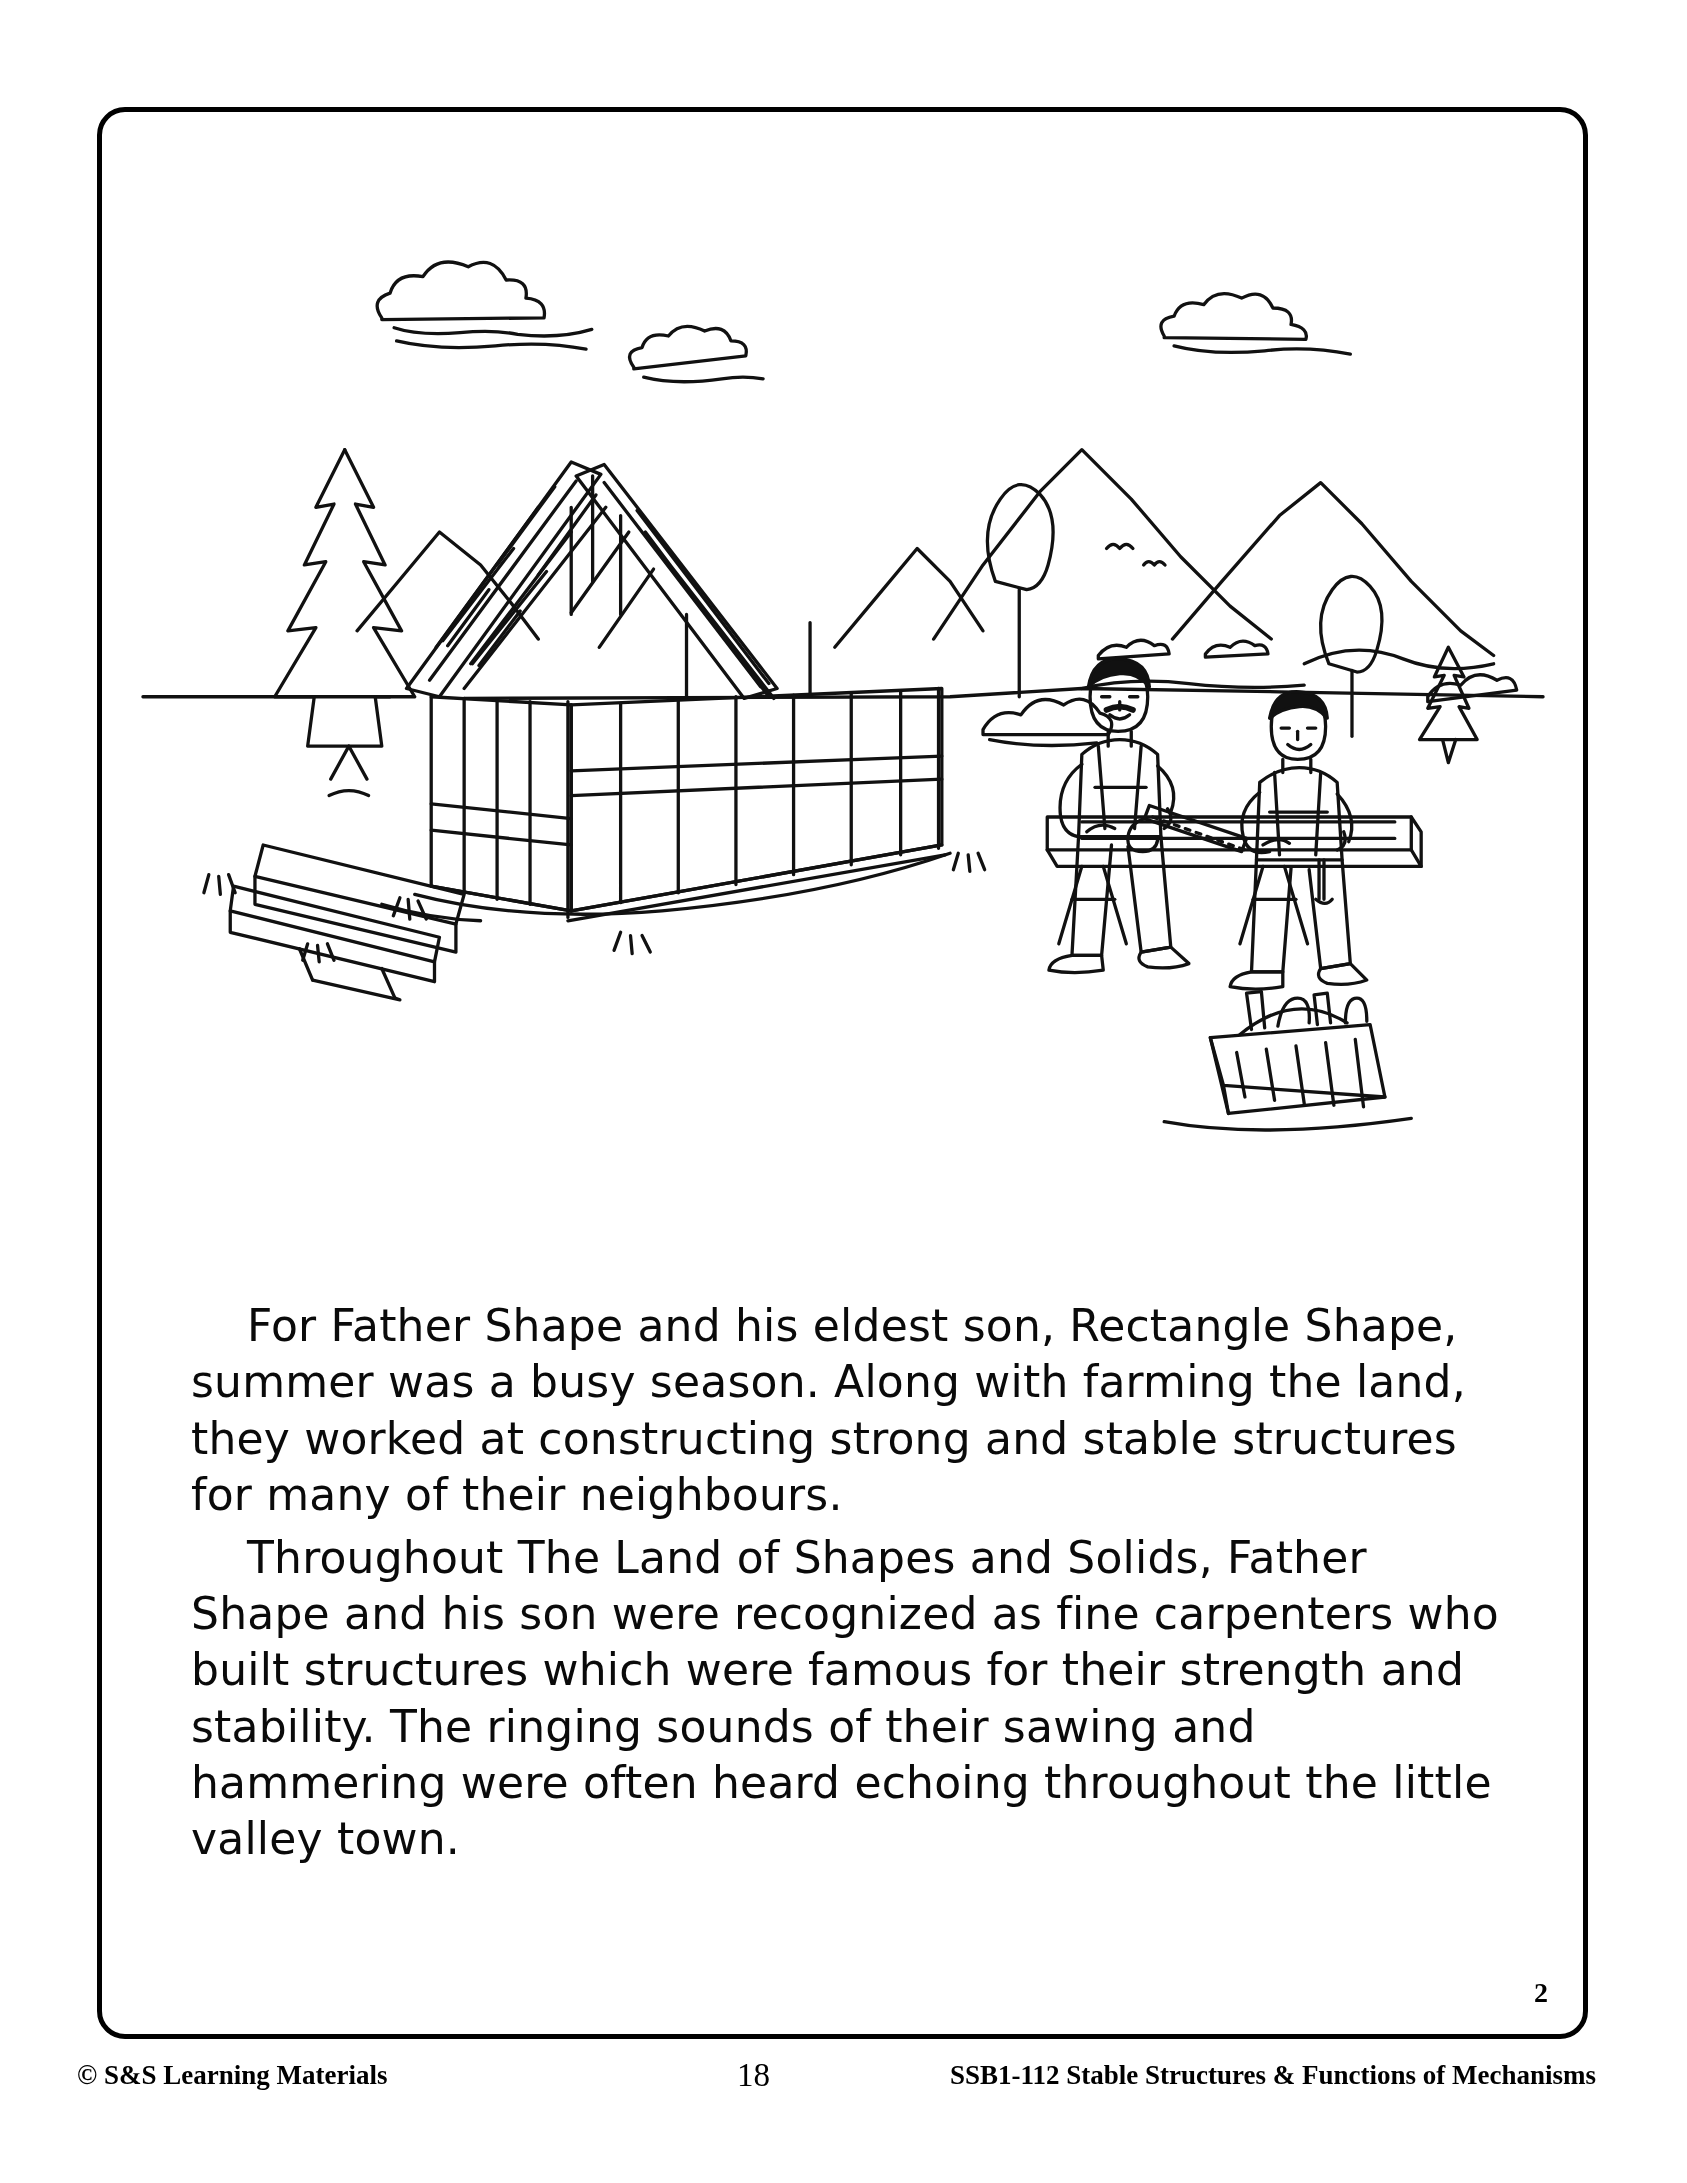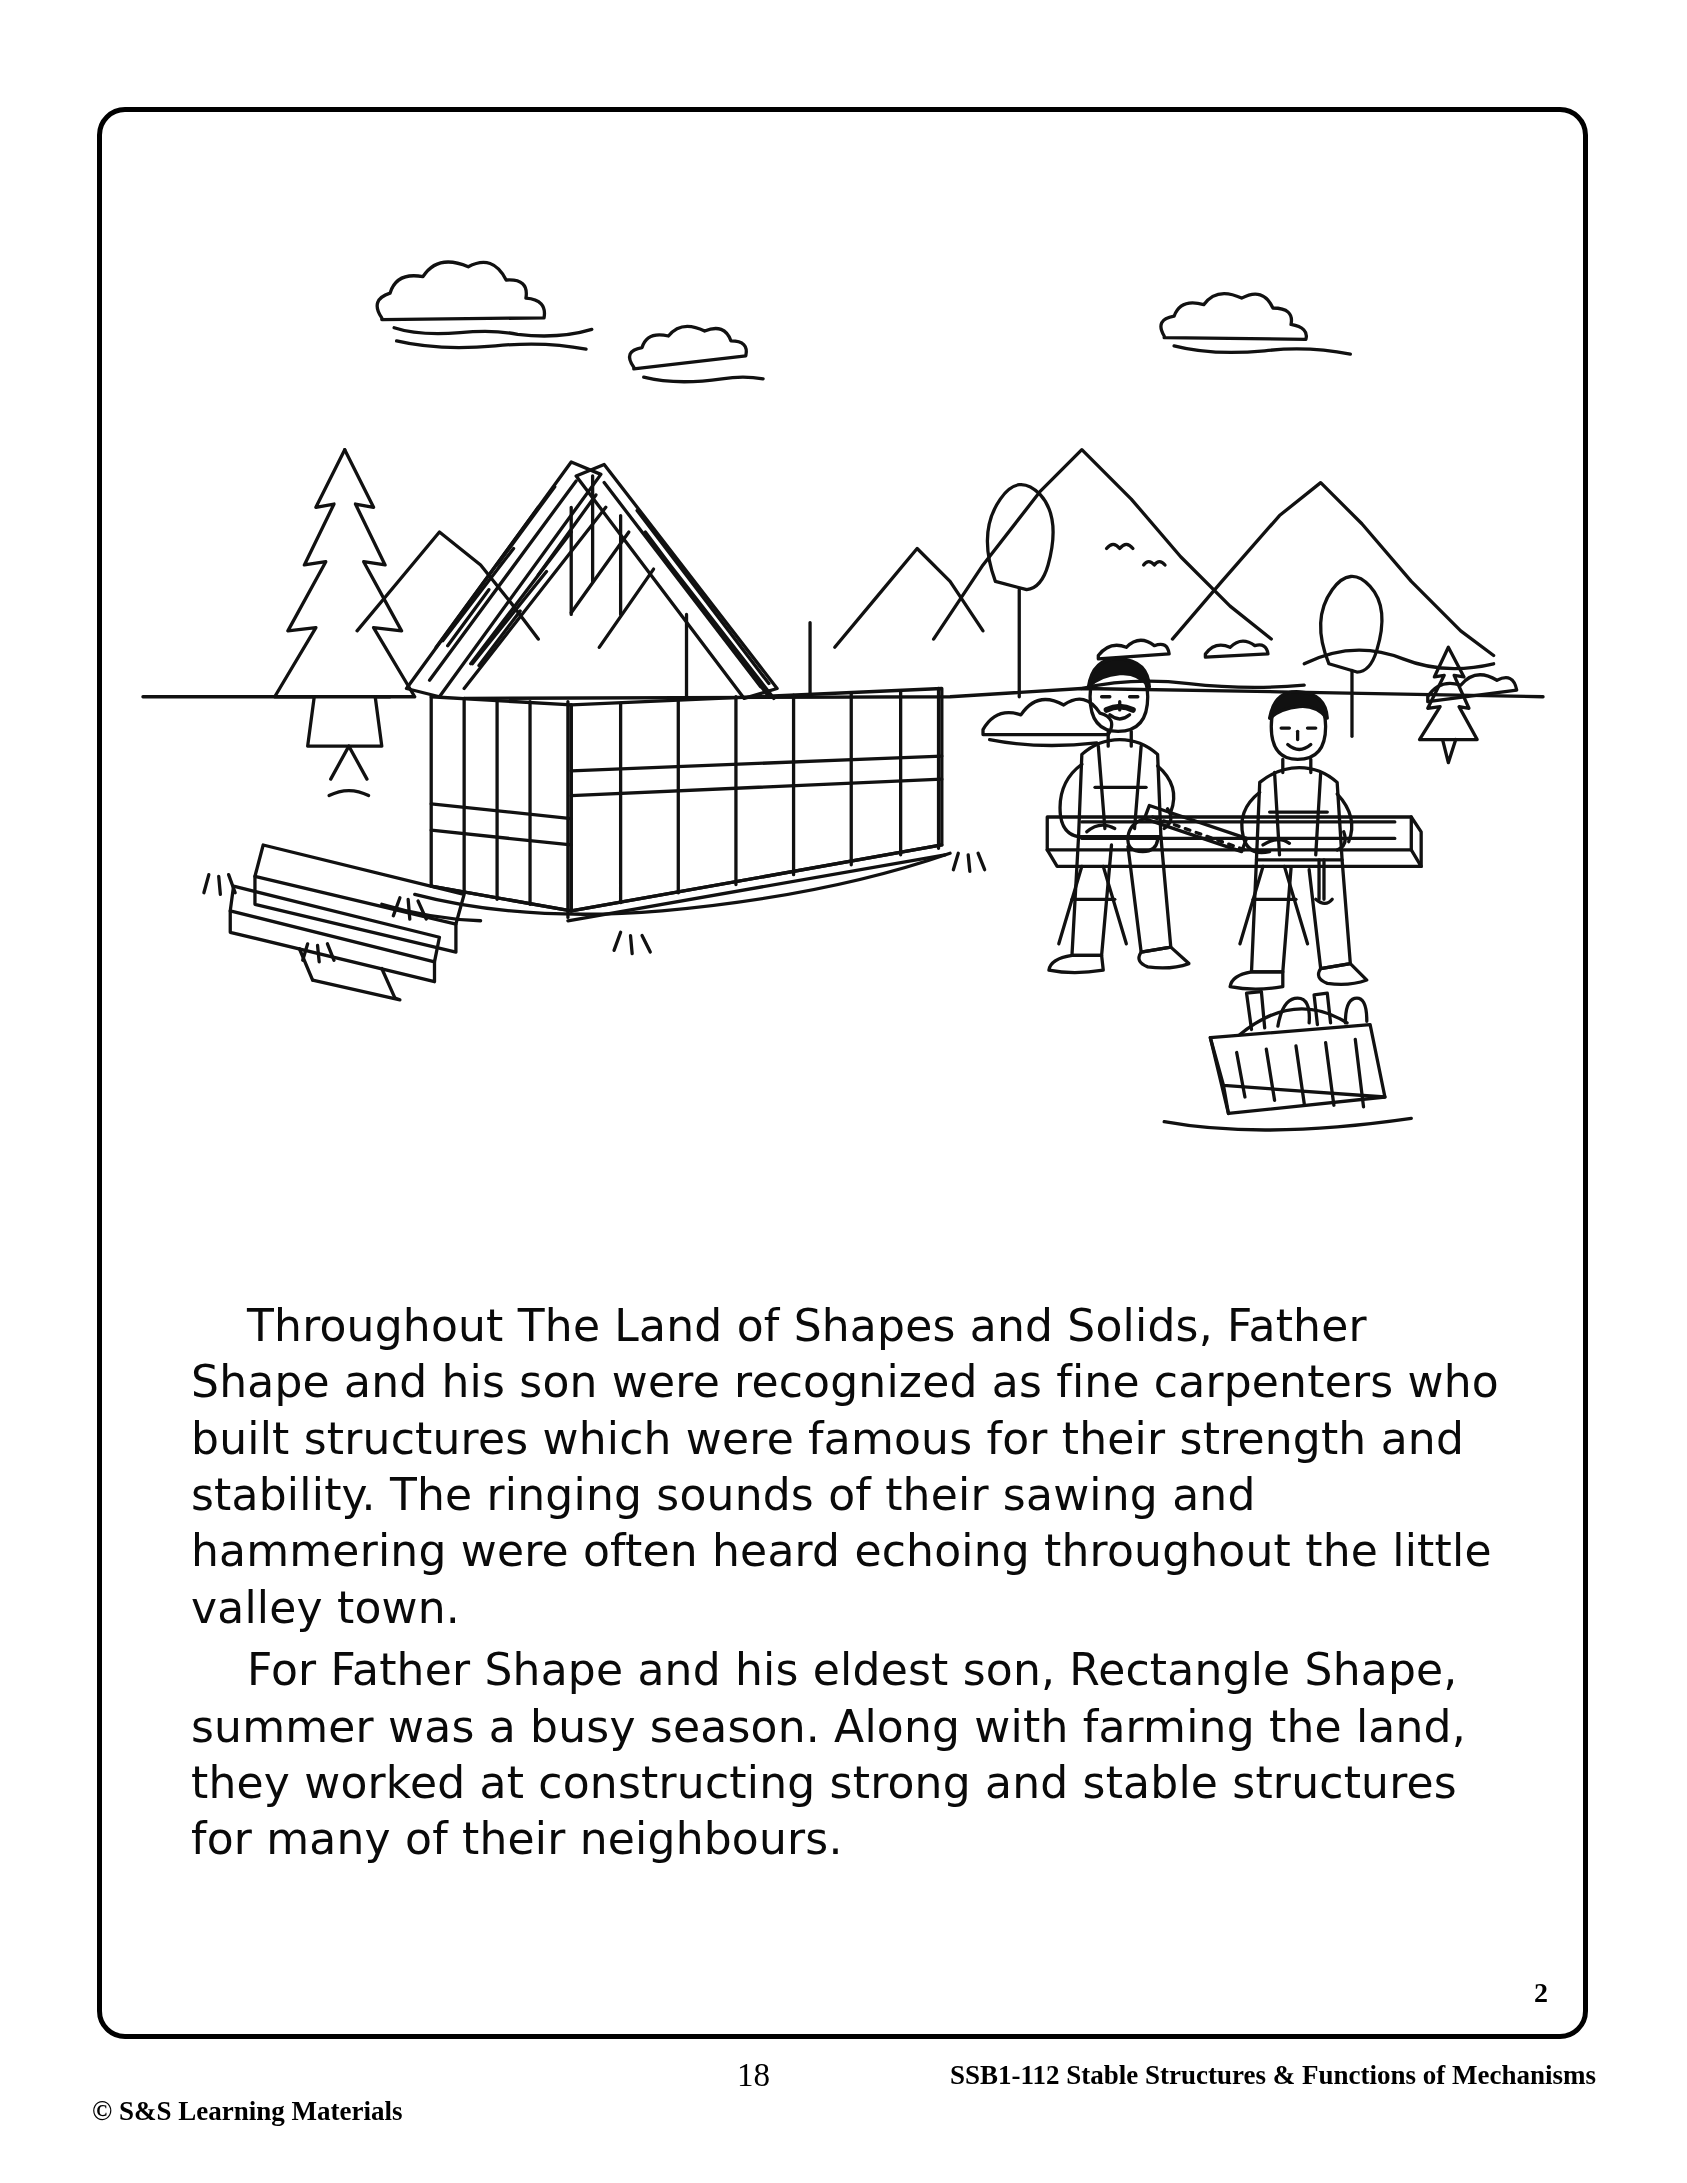--- a/index.html
+++ b/index.html
@@ -74,28 +74,27 @@
   }
   .footer {
     position: absolute;
     left: 0;
     top: 2060px;
     width: 1687px;
     height: 58px;
   }
   .footer-left {
     position: absolute;
-    left: 92px;
+    left: 77px;
     top: 0;
     font-family: "Liberation Serif", serif;
     font-weight: bold;
     font-size: 27px;
     color: #000;
     white-space: nowrap;
-    margin-top: 36px;
   }
   .footer-center {
     position: absolute;
     left: 0;
     top: -3.3px;
     width: 1507px;
     text-align: center;
     font-family: "Liberation Serif", serif;
     font-size: 33px;
     color: #000;
@@ -308,22 +307,22 @@
             <path d="M1368 1132 L1378 1186 M1404 1128 L1414 1190 M1440 1124 L1450 1194 M1476 1120 L1486 1196 M1512 1116 L1522 1198"></path>
           </g>
 
           <path d="M1280 1216 q120 22 300 -4"></path>
 
         </g>
       </svg>
     </div>
 
     <div class="story">
+      <p>For Father Shape and his eldest son, Rectangle Shape, summer was a busy season.  Along with farming the land, they worked at constructing strong and stable structures for many of their neighbours.</p>
       <p>Throughout The Land of Shapes and Solids, Father Shape and his son were recognized as fine carpenters who built structures which were famous for their strength and stability.  The ringing sounds of their sawing and hammering were often heard echoing throughout the little valley town.</p>
-      <p>For Father Shape and his eldest son, Rectangle Shape, summer was a busy season.  Along with farming the land, they worked at constructing strong and stable structures for many of their neighbours.</p>
     </div>
 
     <div class="page-num-inner">2</div>
   </div>
 
   <div class="footer">
     <div class="footer-left">© S&amp;S Learning Materials</div>
     <div class="footer-center">18</div>
     <div class="footer-right">SSB1-112 Stable Structures &amp; Functions of Mechanisms</div>
   </div>

